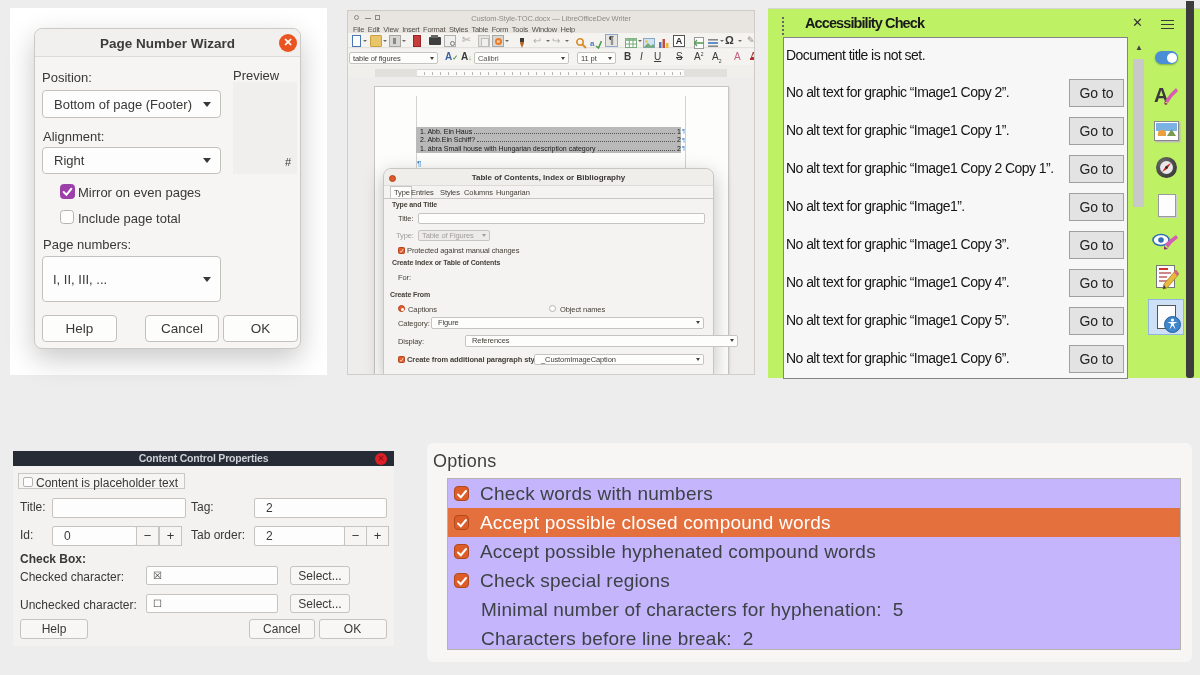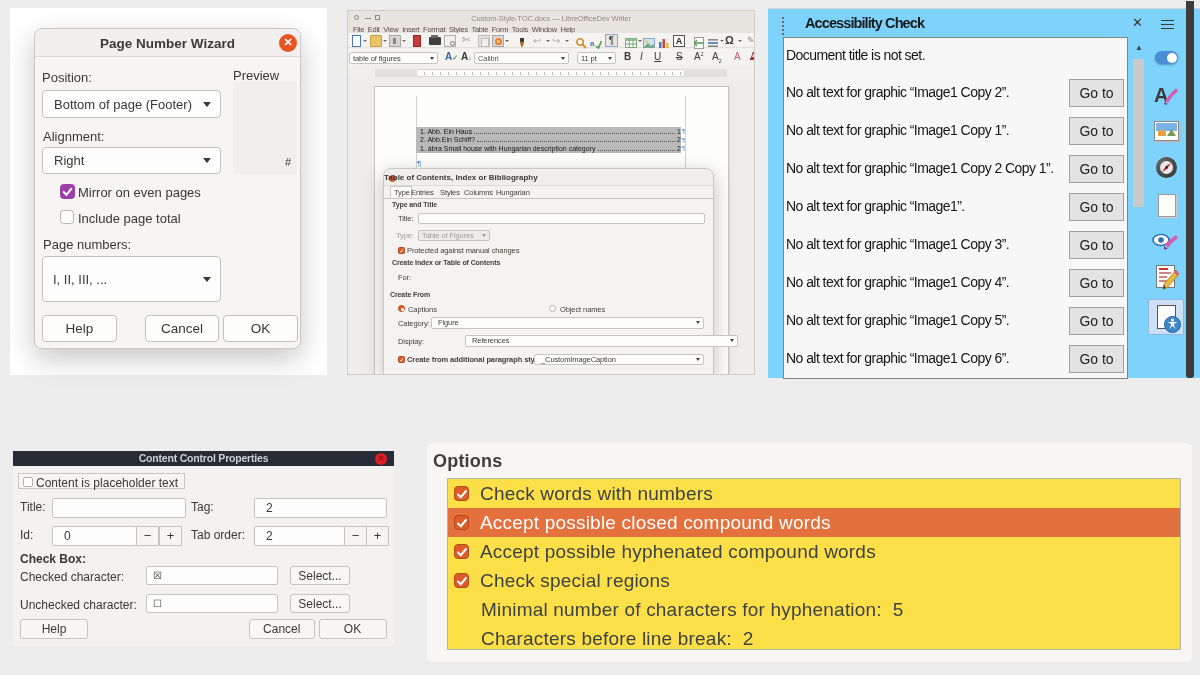--- a/index.html
+++ b/index.html
@@ -39,21 +39,21 @@
   <div class="abs" style="left:8px;top:208px;font-size:13px;color:#3a3836;">Page numbers:</div>
   <div class="abs in" style="left:7px;top:227px;width:179px;height:46px;">
      <span style="margin-left:10px;">I, II, III, ...</span>
       <span class="arr"></span>
   </div>
   <div class="abs btn" style="left:7px;top:285.5px;width:75px;height:27.5px;">Help</div>
   <div class="abs btn" style="left:110px;top:285.5px;width:74px;height:27.5px;">Cancel</div>
   <div class="abs btn" style="left:188px;top:285.5px;width:75px;height:27.5px;">OK</div>
 </div>
 
-<div class="abs" id="p3" style="left:768px;top:8px;width:432px;height:370px;background:#7dd3fc;border-top:1px solid #d5d5d5;">
+<div class="abs" id="p3" style="left:768px;top:8px;width:432px;height:370px;background:#bef264;border-top:1px solid #d5d5d5;">
   <div class="abs" style="left:14px;top:8px;width:2px;height:20px;background-image:repeating-linear-gradient(#666 0 2px, transparent 2px 4px);"></div>
   <div class="abs" style="left:37px;top:6px;font-size:14.5px;font-weight:bold;color:#1a1a1a;letter-spacing:-0.9px;">Accessibility Check</div>
   <div class="abs" style="left:364px;top:6px;font-size:13px;color:#333;">✕</div>
   <div class="abs" id="alist" style="left:15px;top:28px;width:345px;height:342px;background:#f7f7f7;border:1px solid #848484;">
     <div class="abs atxt" style="left:2px;top:9px;">Document title is not set.</div>
     <div class="abs atxt" style="top:46px;">No alt text for graphic “Image1 Copy 2”.</div>
     <div class="abs agot" style="top:41px;">Go to</div>
     <div class="abs atxt" style="top:84px;">No alt text for graphic “Image1 Copy 1”.</div>
     <div class="abs agot" style="top:79px;">Go to</div>
     <div class="abs atxt" style="top:122px;">No alt text for graphic “Image1 Copy 2 Copy 1”.</div>
@@ -275,21 +275,21 @@
       <span style="margin-left:4px;">1. ábra Small house with Hungarian description category</span>
       <span class="lead"></span>
       <span>2</span>
     </div>
   <div class="abs" style="left:334px;top:116px;width:5px;height:25px;font-size:6px;color:#3b8bd6;line-height:8.5px;">¶<br>¶<br>¶</div>
   <div class="abs" style="left:69px;top:148px;font-size:8px;color:#3b8bd6;">¶</div>
 
   <div class="abs" id="tocdlg" style="left:35px;top:157px;width:331px;height:208px;background:#f4f3f1;border:1px solid #c8c6c3;border-radius:8px 8px 0 0;box-shadow:0 6px 20px rgba(0,0,0,0.25);">
     <div class="abs" style="left:0;top:0;width:100%;height:17px;background:#f0eeeb;border-bottom:1px solid #dddbd8;border-radius:8px 8px 0 0;"></div>
     <div class="abs" style="left:5px;top:5.5px;width:7px;height:7px;border-radius:50%;background:#dd5a2a;border:0.5px solid #b5471f;"></div>
-    <div class="abs" style="left:0;top:4px;width:100%;text-align:left;font-size:8px;font-weight:bold;color:#3b3937;">Table of Contents, Index or Bibliography</div>
+    <div class="abs" style="left:0;top:4px;width:100%;text-align:center;font-size:8px;font-weight:bold;color:#3b3937;">Table of Contents, Index or Bibliography</div>
     <div class="abs" style="left:6px;top:17px;width:22px;height:12px;background:#fdfdfc;border:1px solid #c8c6c3;border-bottom:none;"></div>
     <div class="abs" style="left:0;top:28.5px;width:100%;height:1px;background:#c8c6c3;"></div>
     <div class="abs t8" style="left:10px;top:19px;">Type</div>
     <div class="abs t8" style="left:27px;top:19px;">Entries</div>
     <div class="abs t8" style="left:56px;top:19px;">Styles</div>
     <div class="abs t8" style="left:80px;top:19px;">Columns</div>
     <div class="abs t8" style="left:112px;top:19px;">Hungarian</div>
     <div class="abs t8" style="left:8px;top:32px;font-weight:bold;font-size:7px;">Type and Title</div>
     <div class="abs t8" style="left:14px;top:45px;">Title:</div>
     <div class="abs in2" style="left:34px;top:43.5px;width:287px;height:11px;"></div>
@@ -363,22 +363,22 @@
   <div class="abs in4" style="left:133px;top:143.5px;width:132px;height:19px;">
       <span style="margin-left:6px;font-size:10px;">☐</span>
     </div>
   <div class="abs btn4" style="left:277px;top:143.5px;width:60px;height:19px;">Select...</div>
   <div class="abs btn4" style="left:7px;top:168.5px;width:68px;height:20px;">Help</div>
   <div class="abs btn4" style="left:235.5px;top:168.5px;width:66.5px;height:20px;">Cancel</div>
   <div class="abs btn4" style="left:305.5px;top:168.5px;width:68px;height:20px;">OK</div>
 </div>
 
 <div class="abs" id="p5" style="left:427px;top:443px;width:765px;height:219px;background:#f7f6f4;border-radius:6px;">
-  <div class="abs" style="left:6px;top:8px;font-size:18px;font-weight:bold;color:#403e3b;letter-spacing:0.2px;">Options</div>
-  <div class="abs" style="left:20px;top:35px;width:734px;height:172px;background:#fde047;border:1px solid #b5b3b0;overflow:hidden;">
+  <div class="abs" style="left:6px;top:8px;font-size:18px;font-weight:normal;color:#403e3b;letter-spacing:0.2px;">Options</div>
+  <div class="abs" style="left:20px;top:35px;width:734px;height:172px;background:#c4b5fd;border:1px solid #b5b3b0;overflow:hidden;">
     <div class="orow" style="top:0;">
       <span class="ocb">
           <svg width="12" height="12" viewBox="0 0 12 12">
             <path d="M2 6.5 L4.8 9.2 L10 3" stroke="#fff" stroke-width="2" fill="none" stroke-linecap="round"></path>
           </svg>
         </span>
       <span class="otxt">Check words with numbers</span>
     </div>
     <div class="orow" style="top:29px;background:#e4703d;">
       <span class="ocb">

